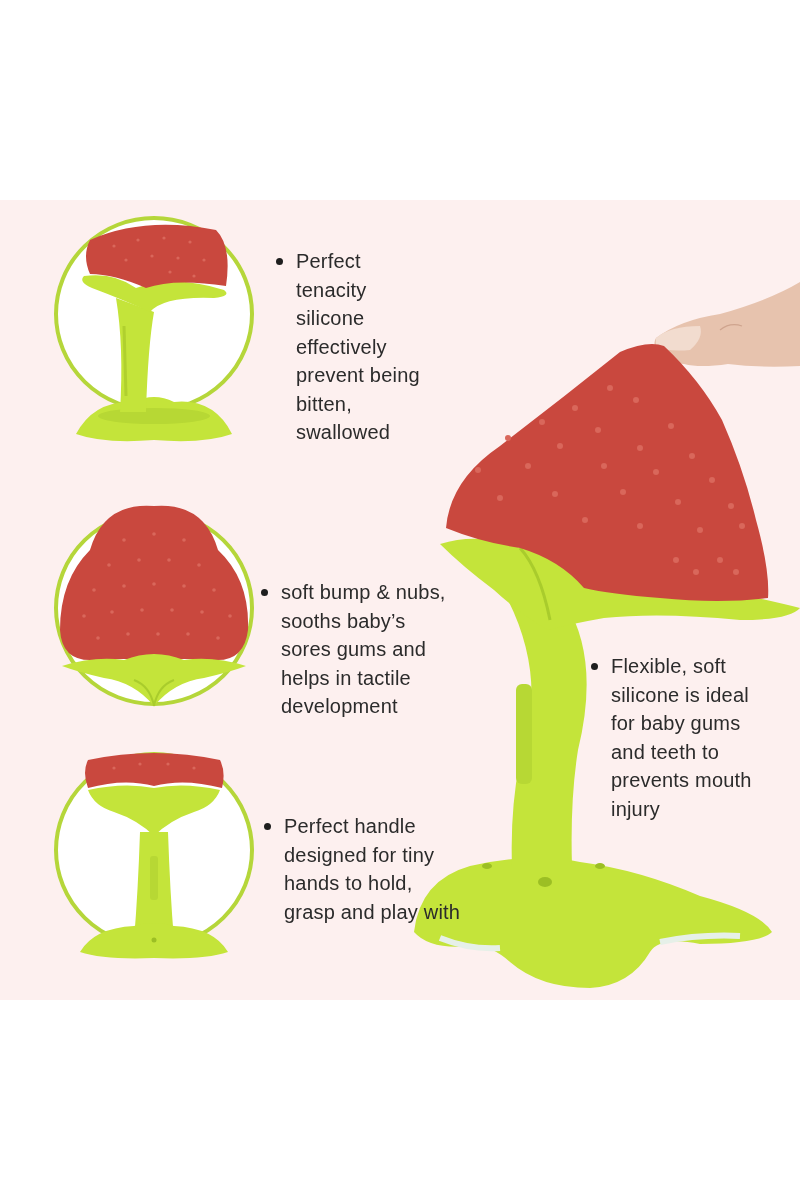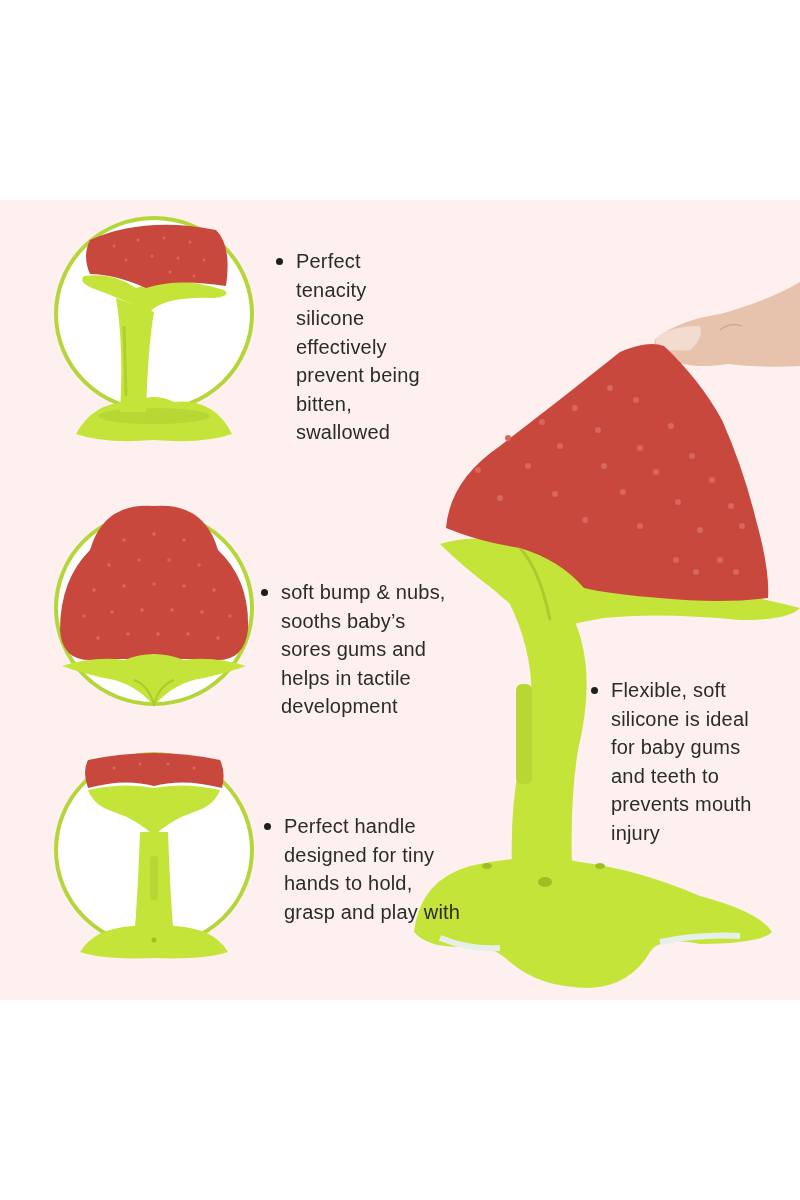--- a/index.html
+++ b/index.html
@@ -201,21 +201,21 @@
 </div>
 
 <div class="feature" style="left:264px; top:812px;">
   <span class="bullet"></span>
   <span class="text">Perfect handle
 designed for tiny
 hands to hold,
 grasp and play with</span>
 </div>
 
-<div class="feature" style="left:591px; top:652px;margin-top:24px;">
+<div class="feature" style="left:591px; top:652px;">
   <span class="bullet"></span>
   <span class="text">Flexible, soft
 silicone is ideal
 for baby gums
 and teeth to
 prevents mouth
 injury</span>
 </div>
 
 </body></html>

